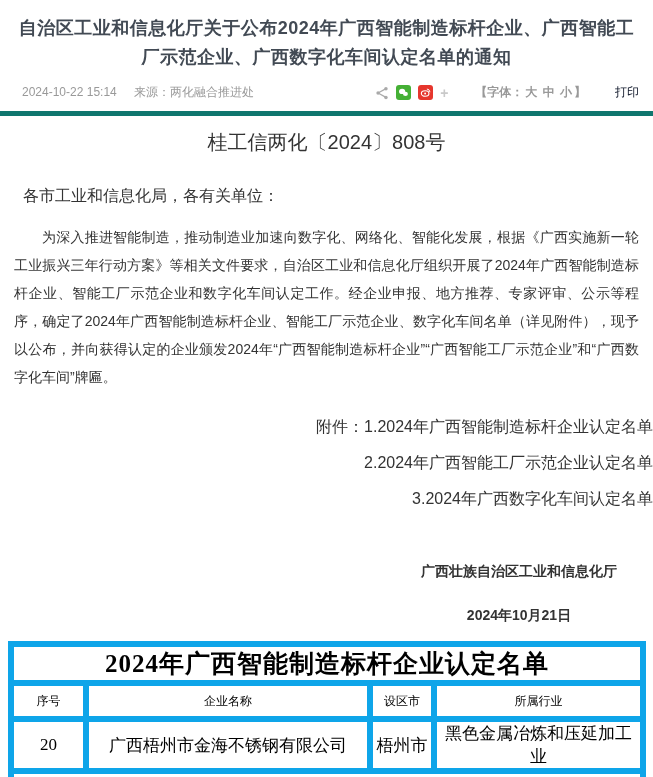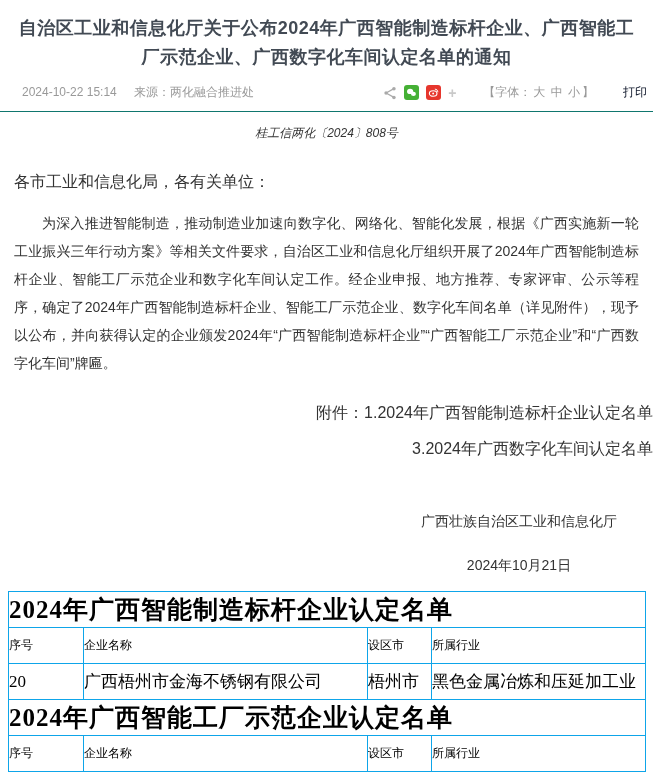--- a/index.html
+++ b/index.html
@@ -9,59 +9,59 @@
     font-family: "Liberation Sans", "DejaVu Sans", sans-serif;
     color: #333; overflow: hidden; position: relative;
   }
   .article-title {
     padding: 14px 16px 0 16px; text-align: center;
     font-size: 18px; font-weight: bold; line-height: 29px;
     color: #424a54; letter-spacing: 0.5px;
   }
   .meta-row {
     display: flex; justify-content: space-between; align-items: center;
-    padding: 12px 6px 10px 22px; font-size: 12px; color: #999;
-    border-bottom: 1px solid #0f766e;
+    padding: 12px 14px 10px 22px; font-size: 12px; color: #999;
+    border-bottom: 5px solid #0f766e;
   }
   .meta-left span { margin-right: 14px; }
   .meta-right { display: flex; align-items: center; }
   .share-group { display: flex; align-items: center; margin-right: 26px; }
   .share-group > * { margin-left: 7px; cursor: pointer; }
   .icon-share svg { display: block; }
   .icon-sq {
     width: 15px; height: 15px; border-radius: 3px;
     display: inline-flex; align-items: center; justify-content: center;
   }
   .icon-wechat { background: #45b035; }
   .icon-weibo  { background: #e6362d; }
   .icon-plus { color: #c9c9c9; font-size: 14px; font-weight: bold; line-height: 1; }
   .font-size-ctl { margin-right: 28px; color: #999; }
-  .font-size-ctl span { cursor: pointer; margin: 0 1px; }
+  .font-size-ctl span { cursor: pointer; margin: 0 1px; font-weight: bold; }
   .print-btn { color: #0f172a; cursor: pointer; }
-  .doc-number { text-align: center; margin-top: 13px; font-size: 12px; color: #333; font-style: italic; }
-  .salutation { margin: 30px 14px 0 14px; font-size: 16px; }
+  .doc-number { text-align: center; margin-top: 13px; font-size: 20px; color: #333; }
+  .salutation { margin: 30px 14px 0 23px; font-size: 16px; }
   .body-paragraph {
     margin: 16px 14px 0 14px; font-size: 14px; line-height: 28px;
     text-indent: 2em; text-align: justify;
   }
   .attachments { margin-top: 28px; font-size: 16px; text-align: right; }
   .attach-line { margin-bottom: 20px; line-height: 16px; }
   .attach-line.first { padding-left: 37px; }
   .attach-line.rest  { padding-left: 28px; }
   .attach-item { cursor: pointer; color: #333; }
-  .signature { margin-top: 56px; text-align: right; padding-right: 36px; }
+  .signature { margin-top: 56px; text-align: right; padding-right: 36px; font-weight: bold; }
   .sig-inner { display: inline-block; text-align: center; font-size: 14px; }
   .sig-issuer { line-height: 16px; }
   .sig-date { margin-top: 28px; line-height: 16px; }
   .table-wrap { margin: 17px 7px 0 8px; }
   table.doc-table {
     width: 100%; border-collapse: collapse; table-layout: fixed;
     font-family: "Liberation Serif", "DejaVu Serif", serif; color: #000;
   }
-  table.doc-table td { border: 1px solid #0ea5e9; vertical-align: middle; }
+  table.doc-table td { border: 6px solid #0ea5e9; text-align: center; vertical-align: middle; }
   td.tbl-title {
     font-size: 25px; font-weight: bold; height: 36px; letter-spacing: 1px;
   }
   tr.hdr-row td { font-size: 12px; height: 36px; }
   tr.data-row td { font-size: 17px; height: 36px; }
   col.c-no { width: 75px; } col.c-name { width: 284px; }
   col.c-city { width: 64px; } col.c-industry { width: auto; }
 </style>
 </head>
 <body>
@@ -110,20 +110,23 @@
 
 <div class="salutation">各市工业和信息化局，各有关单位：</div>
 
 <div class="body-paragraph">为深入推进智能制造，推动制造业加速向数字化、网络化、智能化发展，根据《广西实施新一轮工业振兴三年行动方案》等相关文件要求，自治区工业和信息化厅组织开展了2024年广西智能制造标杆企业、智能工厂示范企业和数字化车间认定工作。经企业申报、地方推荐、专家评审、公示等程序，确定了2024年广西智能制造标杆企业、智能工厂示范企业、数字化车间名单（详见附件），现予以公布，并向获得认定的企业颁发2024年“广西智能制造标杆企业”“广西智能工厂示范企业”和“广西数字化车间”牌匾。</div>
 
 <div class="attachments">
   <div class="attach-line first">
     <span>附件：</span><span class="attach-item">1.2024年广西智能制造标杆企业认定名单</span>
   </div>
   <div class="attach-line rest">
+    <span class="attach-item">2.2024年广西智能工厂示范企业认定名单</span>
+  </div>
+  <div class="attach-line rest">
     <span class="attach-item">3.2024年广西数字化车间认定名单</span>
   </div>
 </div>
 
 <div class="signature">
   <div class="sig-inner">
     <div class="sig-issuer">广西壮族自治区工业和信息化厅</div>
     <div class="sig-date">2024年10月21日</div>
   </div>
 </div>

